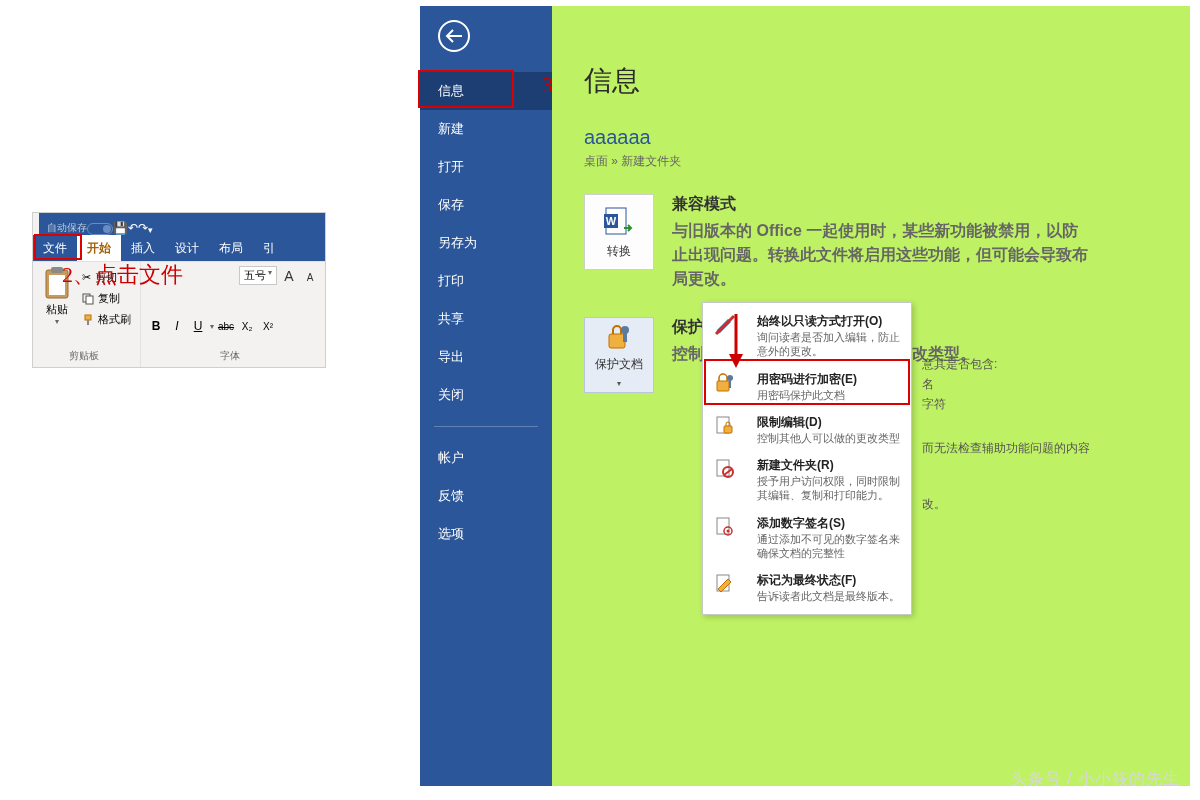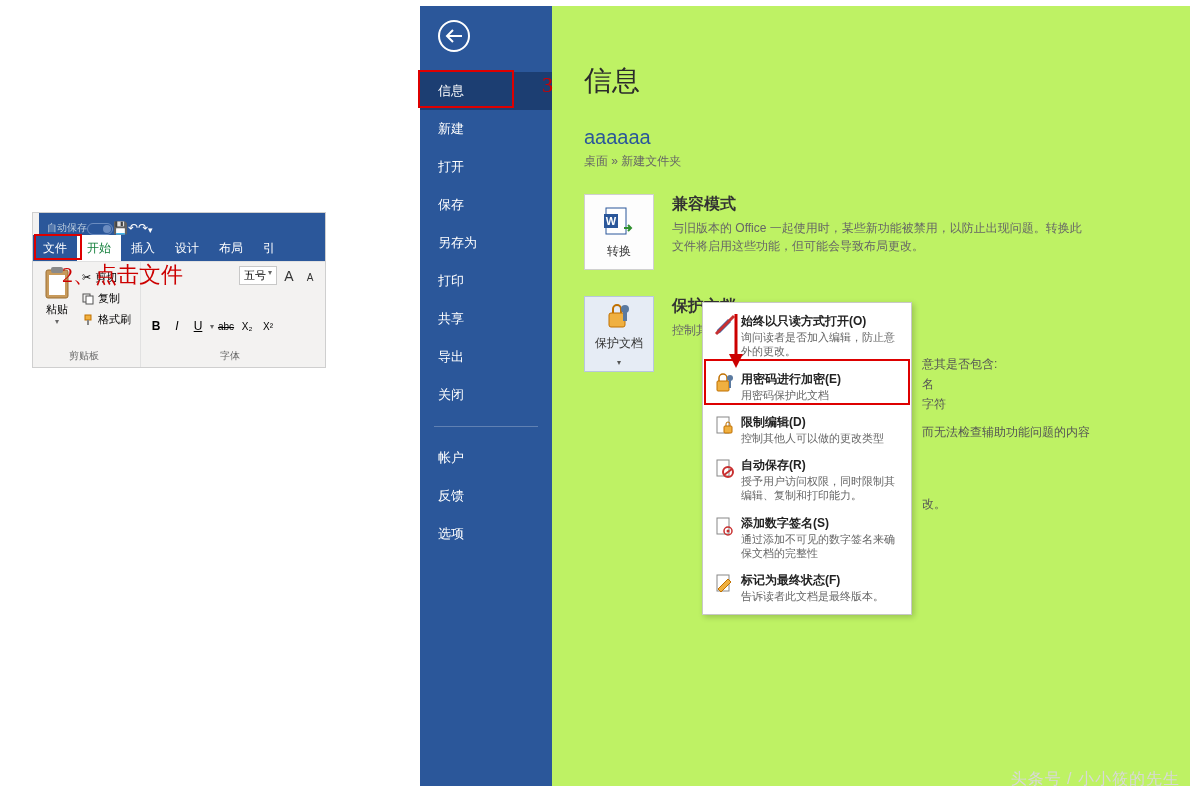--- a/index.html
+++ b/index.html
@@ -54,21 +54,22 @@
     color: #fff;
   }
   .tabs .tab {
     padding: 0 10px;
     display: flex; align-items: center;
     font-size: 12px;
     cursor: pointer;
   }
   .tabs .tab.active {
     background: #fff;
-    color: #15803d;
+    color: #a16207;
+    font-weight: bold;
   }
   .tabs .file-tab { position: relative; }
   .red-box { position: absolute; border: 2px solid #d00; pointer-events: none; }
 
   .ribbon-body {
     background: #f3f2f1;
     height: 108px;
     display: flex;
     border-top: 1px solid #e1e1e1;
   }
@@ -170,37 +171,37 @@
     gap: 4px;
     cursor: pointer;
   }
   .big-button.protect {
     background: #e6ecf5;
     border-color: #b8c7de;
     position: relative;
   }
   .big-button .dd { font-size: 8px; color: #555; margin-top: 2px; }
   .info-text h3 { font-size: 16px; color: #333; font-weight: 600; margin-bottom: 4px; }
-  .info-text p { font-size: 12px; color: #666; line-height: 1.5; max-width: 420px; }
+  .info-text p { font-size: 16px; color: #666; line-height: 1.5; max-width: 420px; font-weight: bold; }
 
   
   .dropdown {
     position: absolute;
     left: 150px;
     top: 296px;
     width: 210px;
     background: #fff;
     border: 1px solid #c8c8c8;
     box-shadow: 2px 2px 6px rgba(0,0,0,0.2);
     padding: 4px 0;
     z-index: 10;
   }
   .dd-item {
     display: flex;
-    gap: 4px;
+    gap: 20px;
     padding: 6px 10px;
     cursor: pointer;
   }
   .dd-item .dd-icon {
     width: 24px; height: 24px;
     flex-shrink: 0;
     display: flex; align-items: center; justify-content: center;
   }
   .dd-item .dd-text strong { font-size: 12px; color: #222; display: block; }
   .dd-item .dd-text span { font-size: 11px; color: #666; line-height: 1.3; display: block; }
@@ -385,21 +386,21 @@
       </div>
       <div class="info-text">
         <h3>保护文档</h3>
         <p>控制其他人可以对此文档所做的更改类型。</p>
       </div>
     </div>
 
     <div class="behind-text" style="top:350px">意其是否包含:</div>
     <div class="behind-text" style="top:370px">名</div>
     <div class="behind-text" style="top:390px">字符</div>
-    <div class="behind-text" style="top:418px">而无法检查辅助功能问题的内容</div>
+    <div class="behind-text" style="top:434px">而无法检查辅助功能问题的内容</div>
     <div class="behind-text" style="top:490px">改。</div>
 
     <div class="dropdown">
       <div class="dd-item">
         <div class="dd-icon">
           <svg width="22" height="22" viewBox="0 0 22 22">
               <path d="M3 16 L14 5 L17 8 L6 19 L2 20 Z" fill="#3b6cb0"></path>
               <line x1="2" y1="20" x2="20" y2="2" stroke="#c83030" stroke-width="3"></line>
             </svg>
         </div>
@@ -440,21 +441,21 @@
 
       <div class="dd-item">
         <div class="dd-icon">
           <svg width="22" height="22" viewBox="0 0 22 22">
               <rect x="3" y="2" width="12" height="16" fill="#fff" stroke="#888"></rect>
               <circle cx="14" cy="14" r="5" fill="none" stroke="#c83030" stroke-width="2"></circle>
               <line x1="10" y1="17" x2="18" y2="11" stroke="#c83030" stroke-width="2"></line>
             </svg>
         </div>
         <div class="dd-text">
-          <strong>自动保存(R)</strong>
+          <strong>新建文件夹(R)</strong>
           <span>授予用户访问权限，同时限制其编辑、复制和打印能力。</span>
         </div>
       </div>
 
       <div class="dd-item">
         <div class="dd-icon">
           <svg width="22" height="22" viewBox="0 0 22 22">
               <rect x="3" y="2" width="12" height="16" fill="#fff" stroke="#888"></rect>
               <circle cx="14" cy="15" r="4" fill="none" stroke="#c83030" stroke-width="1.5"></circle>
               <circle cx="14" cy="15" r="1.5" fill="#c83030"></circle>

